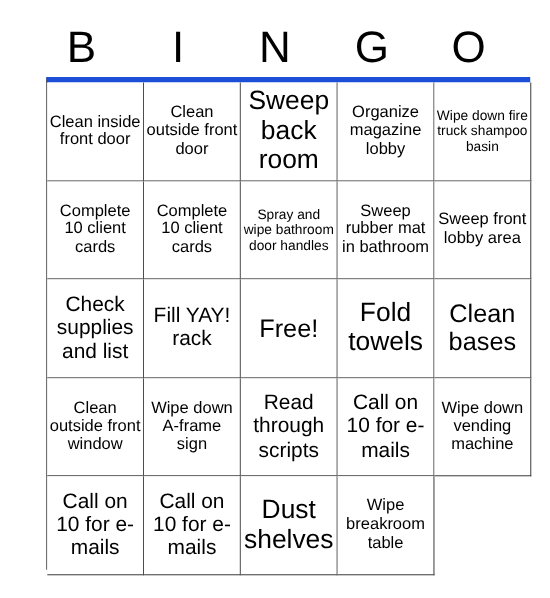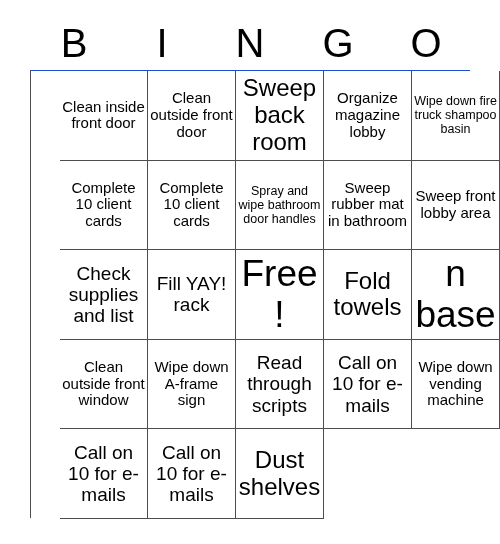--- a/index.html
+++ b/index.html
@@ -32,53 +32,52 @@
     flex: 1 1 88px;
     text-align: center;
     font-size: 40px;
     line-height: 54px;
     font-weight: 400;
     letter-spacing: 0px;
     color: #000000;
   }
   #grid {
     position: absolute;
-    left: 30px;
+    left: 42px;
     top: 70px;
     width: 440px;
     height: 448px;
     display: grid;
     grid-template-columns: repeat(5, 88px);
     grid-template-rows: repeat(5, 89.6px);
-    border-top: 1px solid #1d4ed8;
+    border-top: 5px solid #1d4ed8;
     border-left: 1px solid #4d4d4d;
     box-sizing: border-box;
     background: #ffffff;
-    padding-left: 29px;
   }
   .cell {
     border-right: 1px solid #4d4d4d;
     border-bottom: 1px solid #4d4d4d;
     box-sizing: border-box;
     display: flex;
     align-items: center;
     justify-content: center;
     text-align: center;
     padding: 1px 1px;
     overflow: hidden;
     background: #ffffff;
   }
   .cell-text {
     display: block;
     width: 100%;
     line-height: 1.12;
     word-wrap: break-word;
     white-space: pre-line;
   }
-  .sz-xl  { font-size: 37px; }
+  .sz-xl  { font-size: 23px; }
   .sz-lg  { font-size: 24px; }
   .sz-md  { font-size: 19px; }
   .sz-sm  { font-size: 15px; }
   .sz-xs  { font-size: 12.5px; }
 </style>
 </head>
 <body>
 
 <div id="card">
 
@@ -158,15 +157,18 @@
       </div>
     <div class="cell">
         <span class="cell-text sz-md">Call on 10 for e-mails</span>
       </div>
     <div class="cell">
         <span class="cell-text sz-md">Call on 10 for e-mails</span>
       </div>
     <div class="cell">
         <span class="cell-text sz-lg">Dust shelves</span>
       </div>
+    <div class="cell">
+        <span class="cell-text sz-sm">Wipe breakroom table</span>
+      </div>
 
   </div>
 </div>
 
 </body></html>

